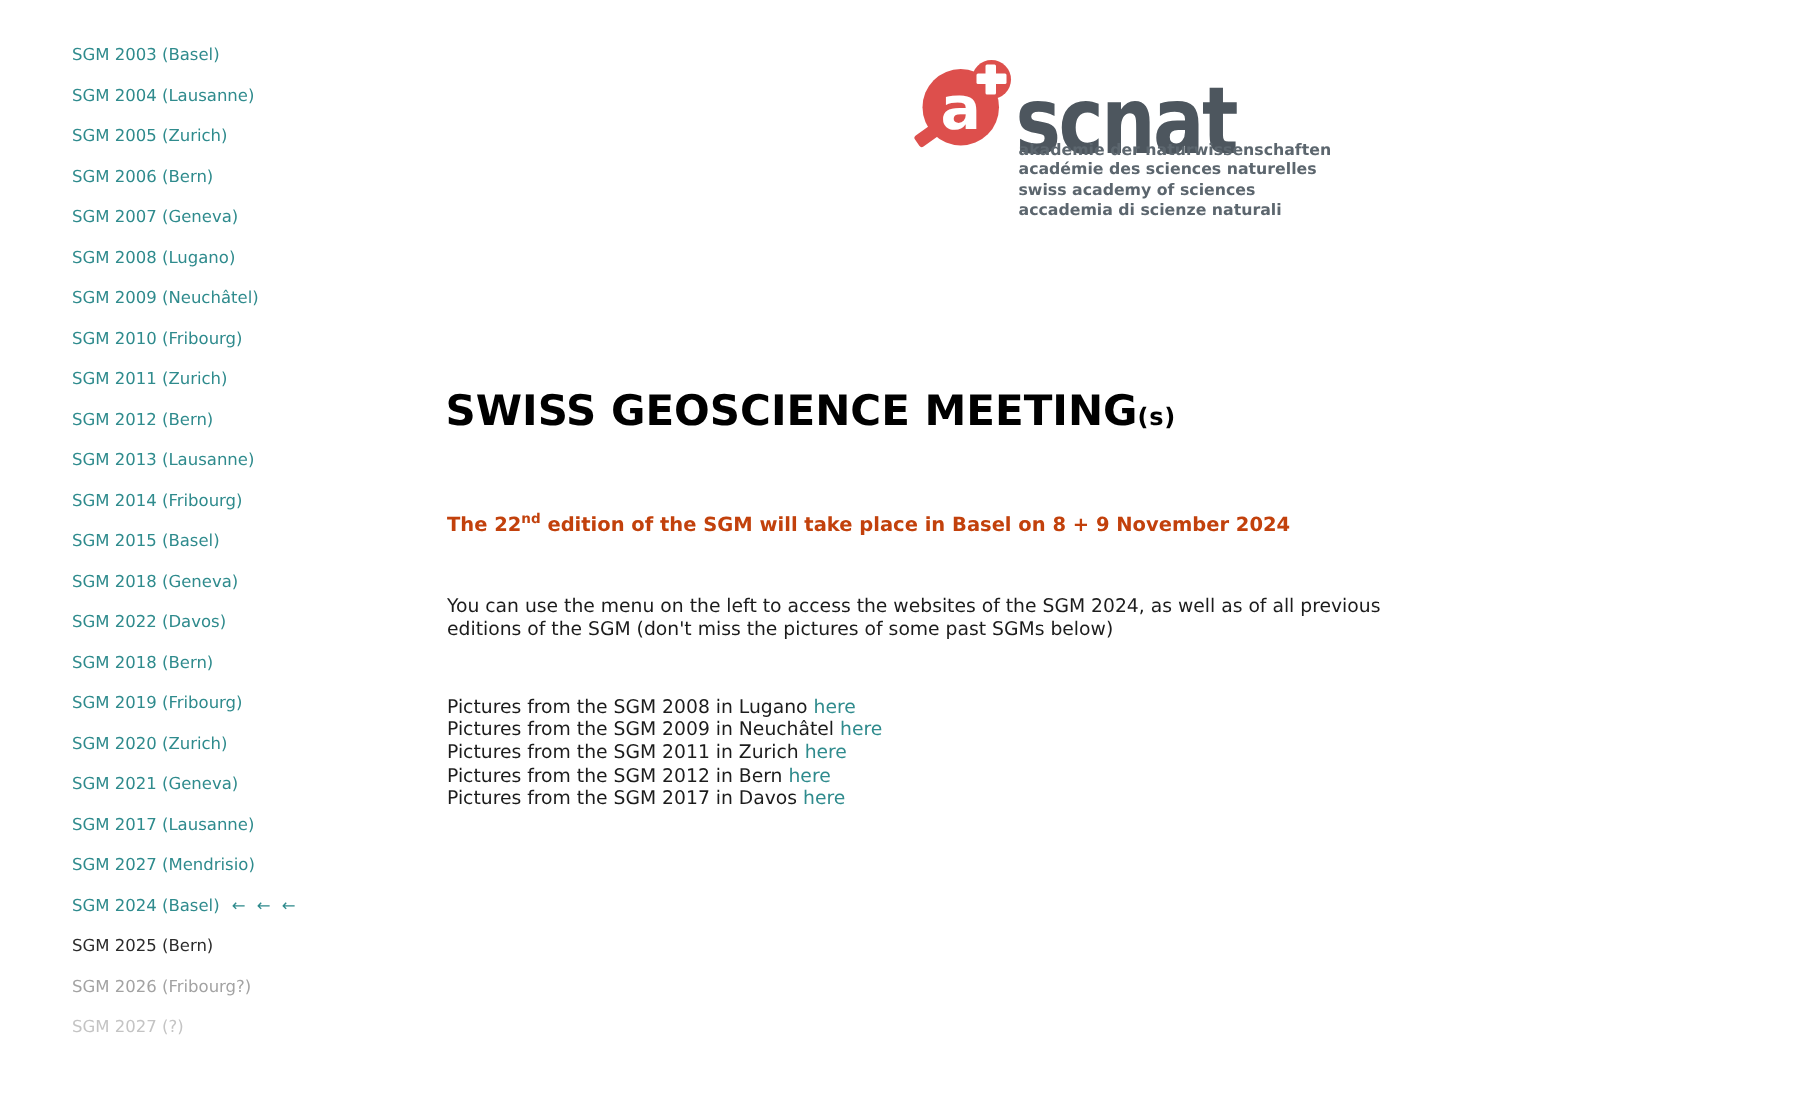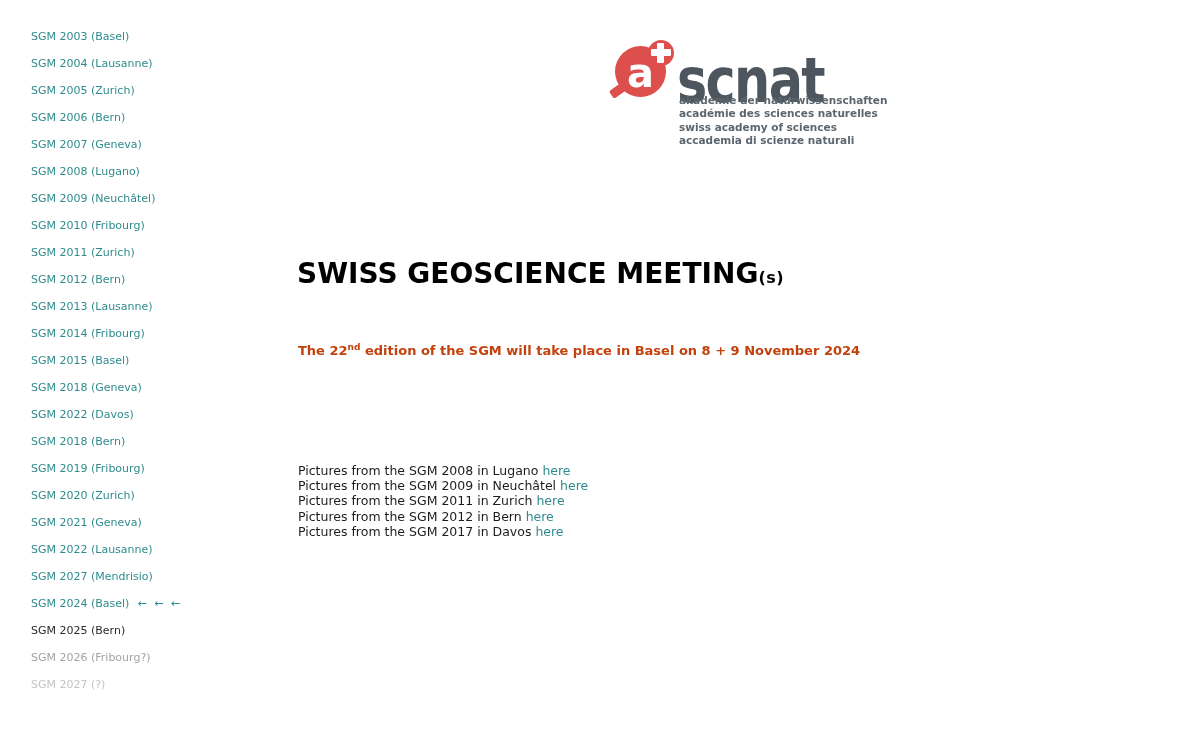--- a/index.html
+++ b/index.html
@@ -29,20 +29,21 @@
   }
   .sidebar a, .sidebar .nav-item {
     display: block;
     height: 27px;
     line-height: 27px;
     font-size: 11px;
     text-decoration: none;
     color: #2f8b8d;
     white-space: nowrap;
     cursor: pointer;
+    margin-left: 17px;
   }
   .sidebar .nav-item.upcoming { color: #2b2b2b; cursor: default; }
   .sidebar .nav-item.tentative { color: #a3a3a3; cursor: default; }
   .sidebar .nav-item.faint { color: #c4c4c4; cursor: default; }
   .sidebar .arrows {
     color: #2f8b8d;
     margin-left: 8px;
     letter-spacing: 2px;
   }
 
@@ -217,21 +218,21 @@
     <a>SGM 2012 (Bern)</a>
     <a>SGM 2013 (Lausanne)</a>
     <a>SGM 2014 (Fribourg)</a>
     <a>SGM 2015 (Basel)</a>
     <a>SGM 2018 (Geneva)</a>
     <a>SGM 2022 (Davos)</a>
     <a>SGM 2018 (Bern)</a>
     <a>SGM 2019 (Fribourg)</a>
     <a>SGM 2020 (Zurich)</a>
     <a>SGM 2021 (Geneva)</a>
-    <a>SGM 2022 (Lausanne)</a>
+    <a>SGM 2017 (Lausanne)</a>
     <a>SGM 2027 (Mendrisio)</a>
     <a><span>SGM 2024 (Basel)</span><span class="arrows">← ← ←</span></a>
     <div class="nav-item upcoming">SGM 2025 (Bern)</div>
     <div class="nav-item tentative">SGM 2026 (Fribourg?)</div>
     <div class="nav-item faint">SGM 2027 (?)</div>
   </nav>
 
   <div class="logo">
     <div class="logo-tail"></div>
     <div class="logo-circle"></div>
@@ -246,20 +247,24 @@
       <div>swiss academy of sciences</div>
       <div>accademia di scienze naturali</div>
     </div>
   </div>
 
   <h1 class="main-heading"><span>SWISS GEOSCIENCE MEETING</span><span class="heading-suffix">(s)</span></h1>
 
 
   <div class="edition-line"><span>The 22</span><sup>nd</sup><span> edition of the SGM will take place in Basel on 8 + 9 November 2024</span></div>
 
+  <div class="intro-paragraph">
+    <div>You can use the menu on the left to access the websites of the SGM 2024, as well as of all previous</div>
+    <div>editions of the SGM (don't miss the pictures of some past SGMs below)</div>
+  </div>
 
   <div class="pictures-block">
     <div><span>Pictures from the SGM 2008 in Lugano </span><a>here</a></div>
     <div><span>Pictures from the SGM 2009 in Neuchâtel </span><a>here</a></div>
     <div><span>Pictures from the SGM 2011 in Zurich </span><a>here</a></div>
     <div><span>Pictures from the SGM 2012 in Bern </span><a>here</a></div>
     <div><span>Pictures from the SGM 2017 in Davos </span><a>here</a></div>
   </div>
 
 </div>

